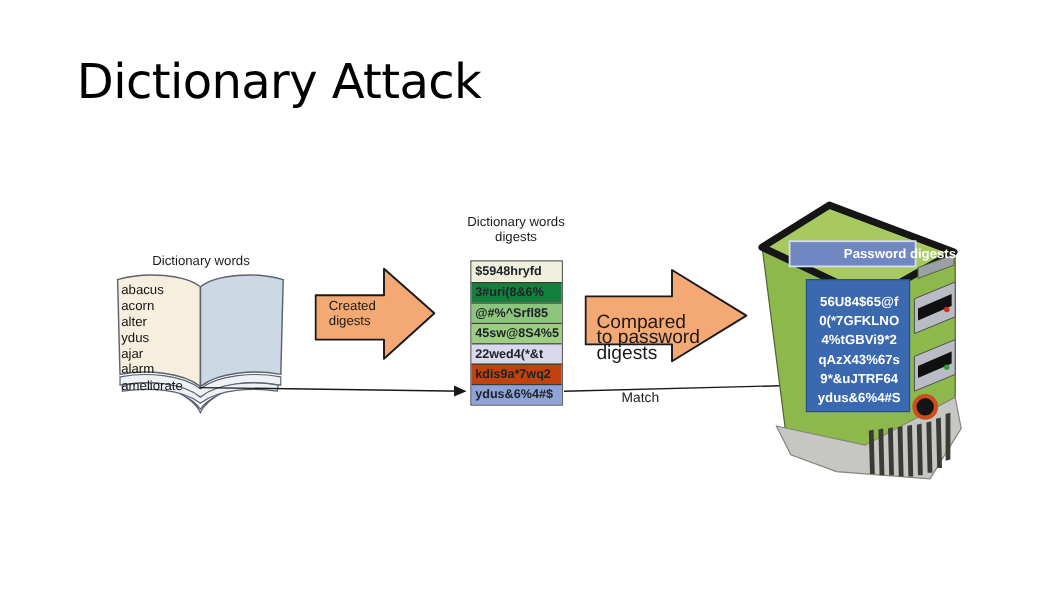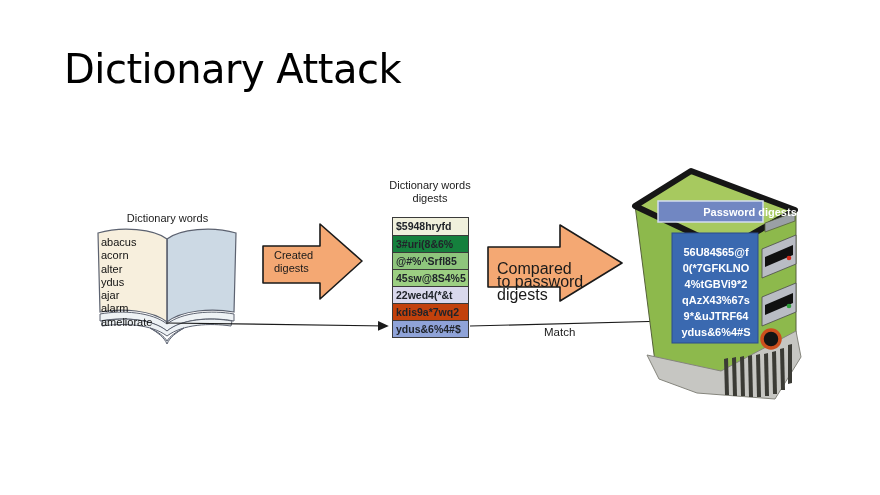--- a/index.html
+++ b/index.html
@@ -19,21 +19,21 @@
   #arrow2-label{left:497px;top:262px;width:92px;font-size:16px;line-height:13px;}
   #table-label{left:388px;top:179px;width:84px;text-align:center;font-size:11px;line-height:13px;}
   #digest-table{
     left:392px;top:217px;width:77px;border:1.6px solid #3a3a3a;box-sizing:border-box;background:#fff;
   }
   .trow{
     height:17px;line-height:16px;font-size:10.5px;font-weight:600;color:#20242a;
     padding-left:3px;border-top:1px solid #3a3a3a;box-sizing:border-box;white-space:nowrap;overflow:hidden;
   }
   .trow:first-child{border-top:none;}
-  #match-label{left:544px;top:326px;font-size:11.5px;}
+  #match-label{left:518px;top:326px;font-size:11.5px;}
   #server-label{
     left:659px;top:203px;width:102px;text-align:center;font-size:11px;font-weight:700;color:#fff;line-height:18px;padding-left:40px;
   }
   #server-digests{
     left:676px;top:244px;width:80px;text-align:center;font-size:11px;font-weight:600;color:#fff;line-height:16px;
     white-space:nowrap;
   }
   svg{display:block;}
 </style>
 </head>

